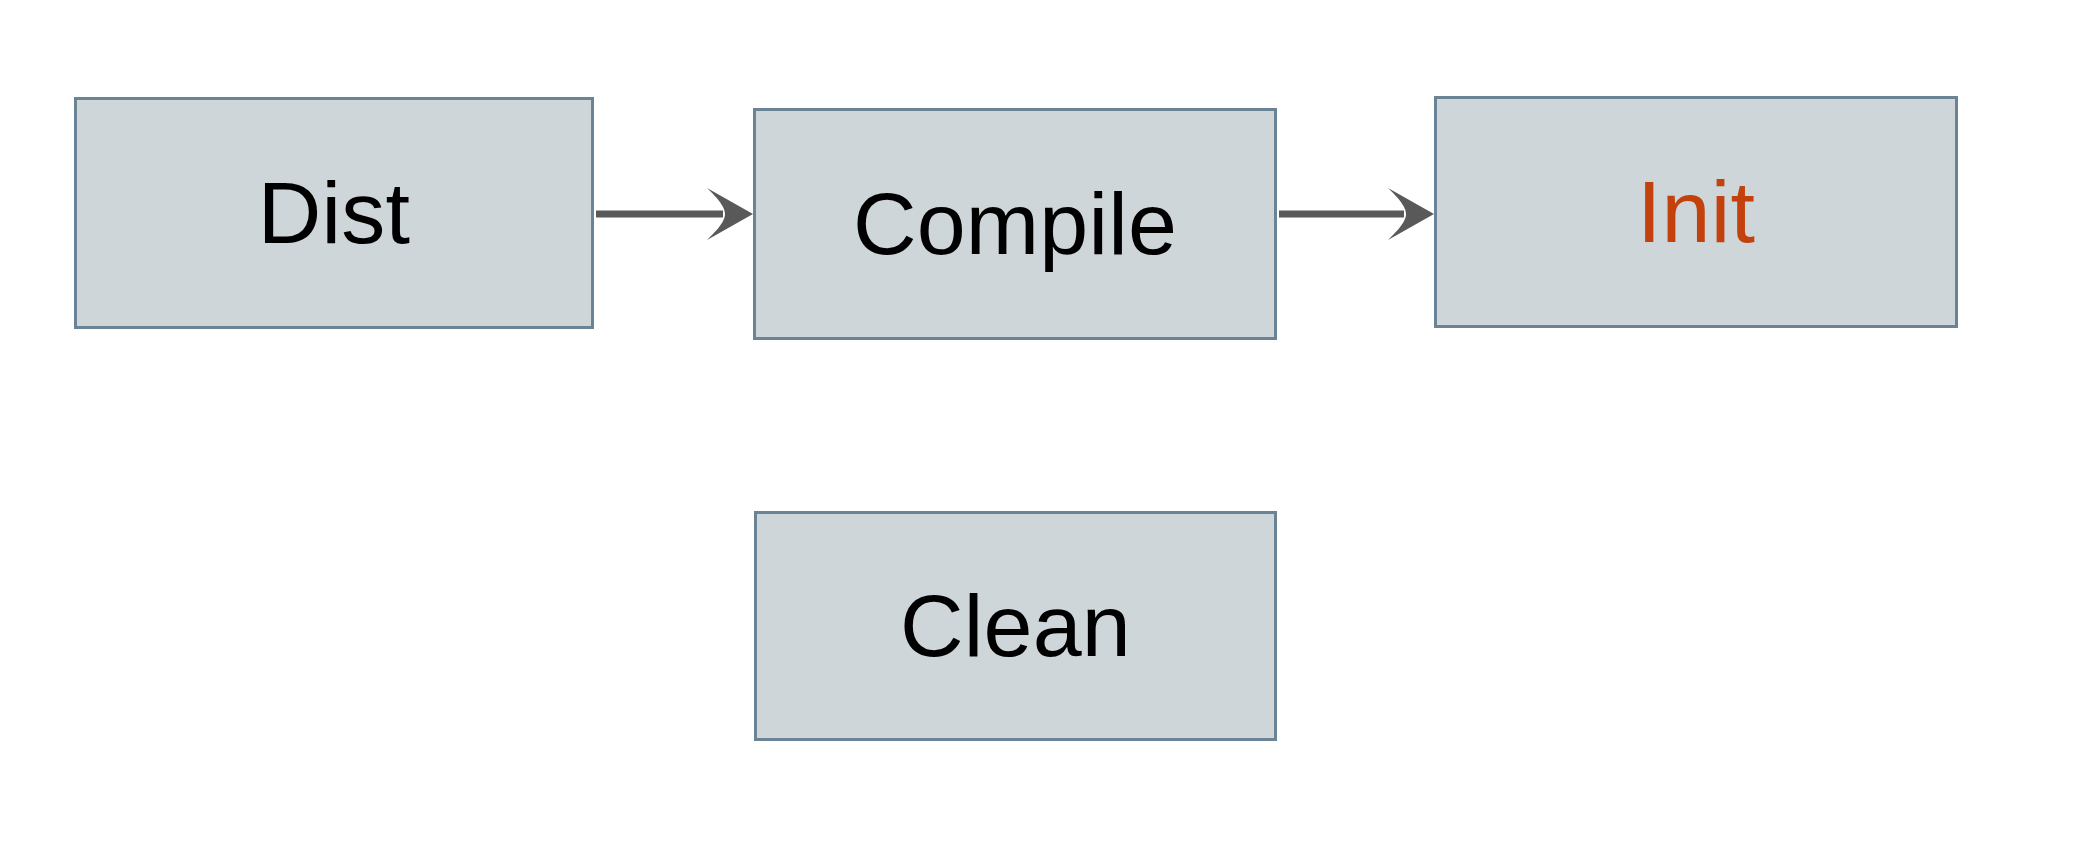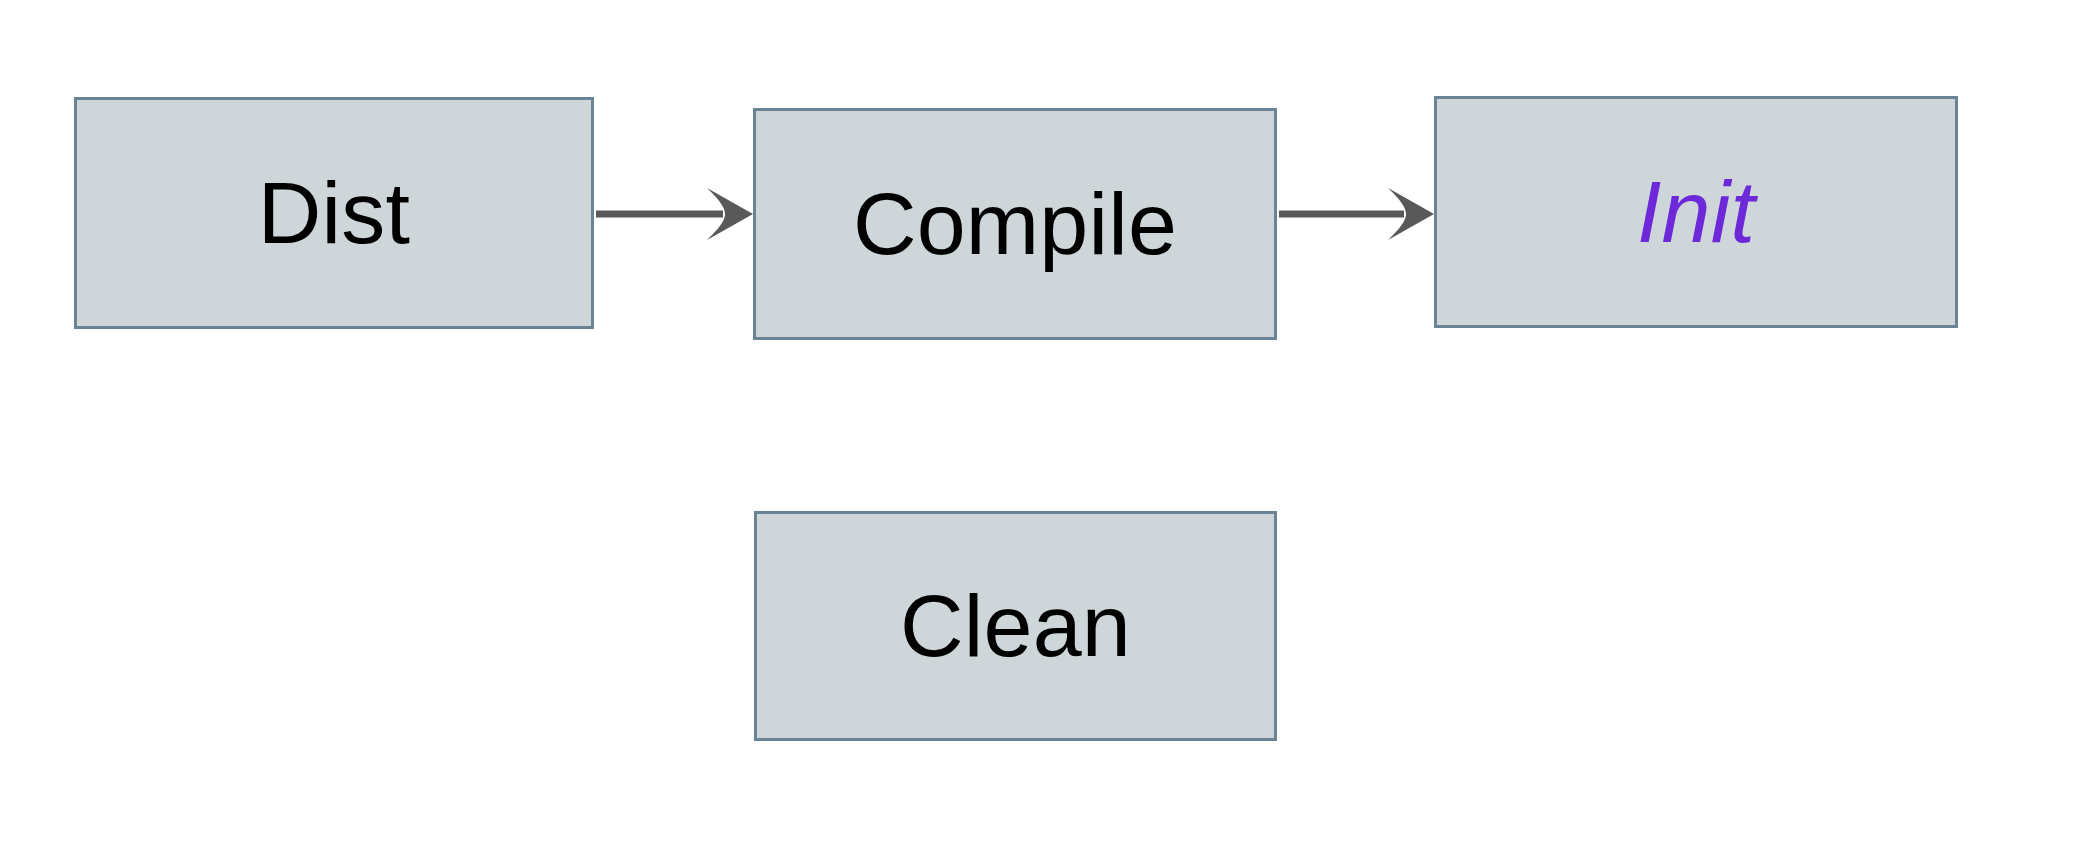--- a/index.html
+++ b/index.html
@@ -81,20 +81,20 @@
   </svg>
 
   <div id="nodes-group">
       <div class="node" style="left: 74px; top: 97px; width: 520px; height: 232px; background: rgb(206, 214, 217); border-color: rgb(106, 132, 149); border-width: 3px;">
         <span class="node-label" style="color: rgb(0, 0, 0); font-size: 88px;">Dist</span>
       </div>
       <div class="node" style="left: 753px; top: 96px; width: 524px; height: 232px; background: rgb(206, 214, 217); border-color: rgb(106, 132, 149); border-width: 3px; margin-top: 12px;">
         <span class="node-label" style="color: rgb(0, 0, 0); font-size: 88px;">Compile</span>
       </div>
       <div class="node" style="left: 1434px; top: 96px; width: 524px; height: 232px; background: rgb(206, 214, 217); border-color: rgb(106, 132, 149); border-width: 3px;">
-        <span class="node-label" style="color: #6d28d9; font-size: 88px; font-style: italic;">Init</span>
+        <span class="node-label" style="color: #c2410c; font-size: 88px;">Init</span>
       </div>
       <div class="node" style="left: 754px; top: 511px; width: 523px; height: 230px; background: rgb(206, 214, 217); border-color: rgb(106, 132, 149); border-width: 3px;">
         <span class="node-label" style="color: rgb(0, 0, 0); font-size: 88px; text-align: right;">Clean</span>
       </div>
     </div>
 
 </div>
 
 </body></html>

